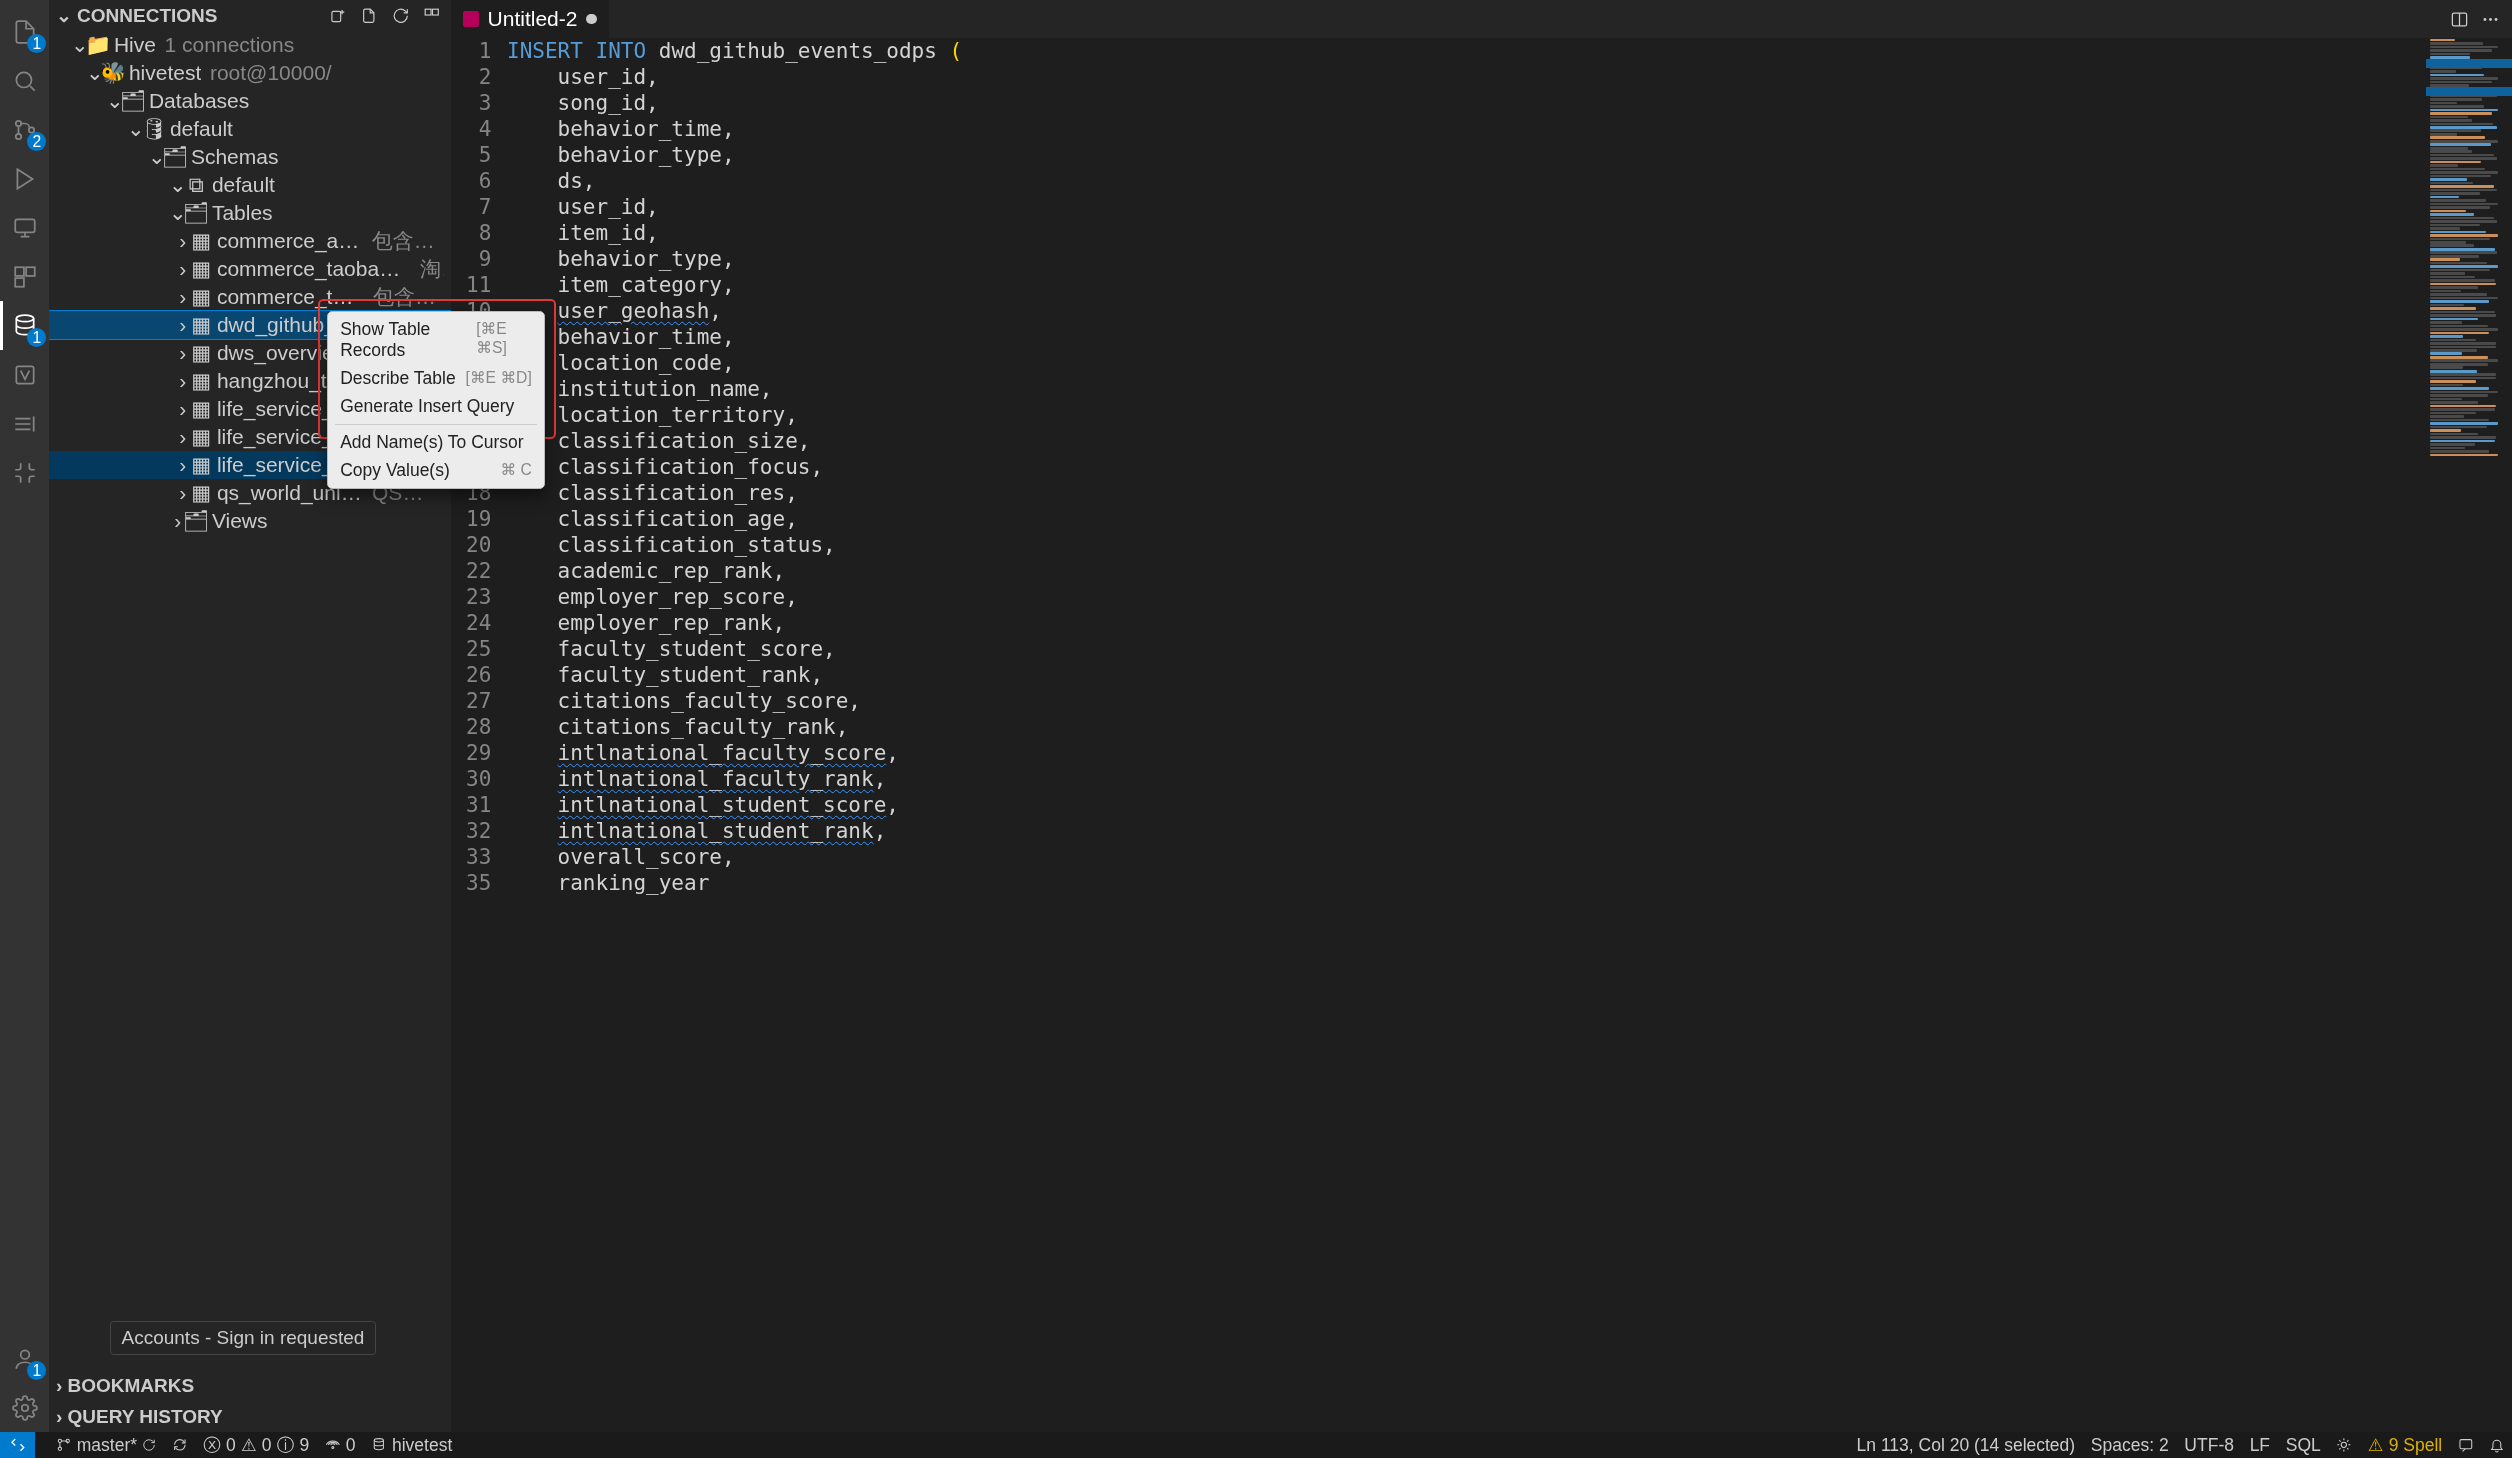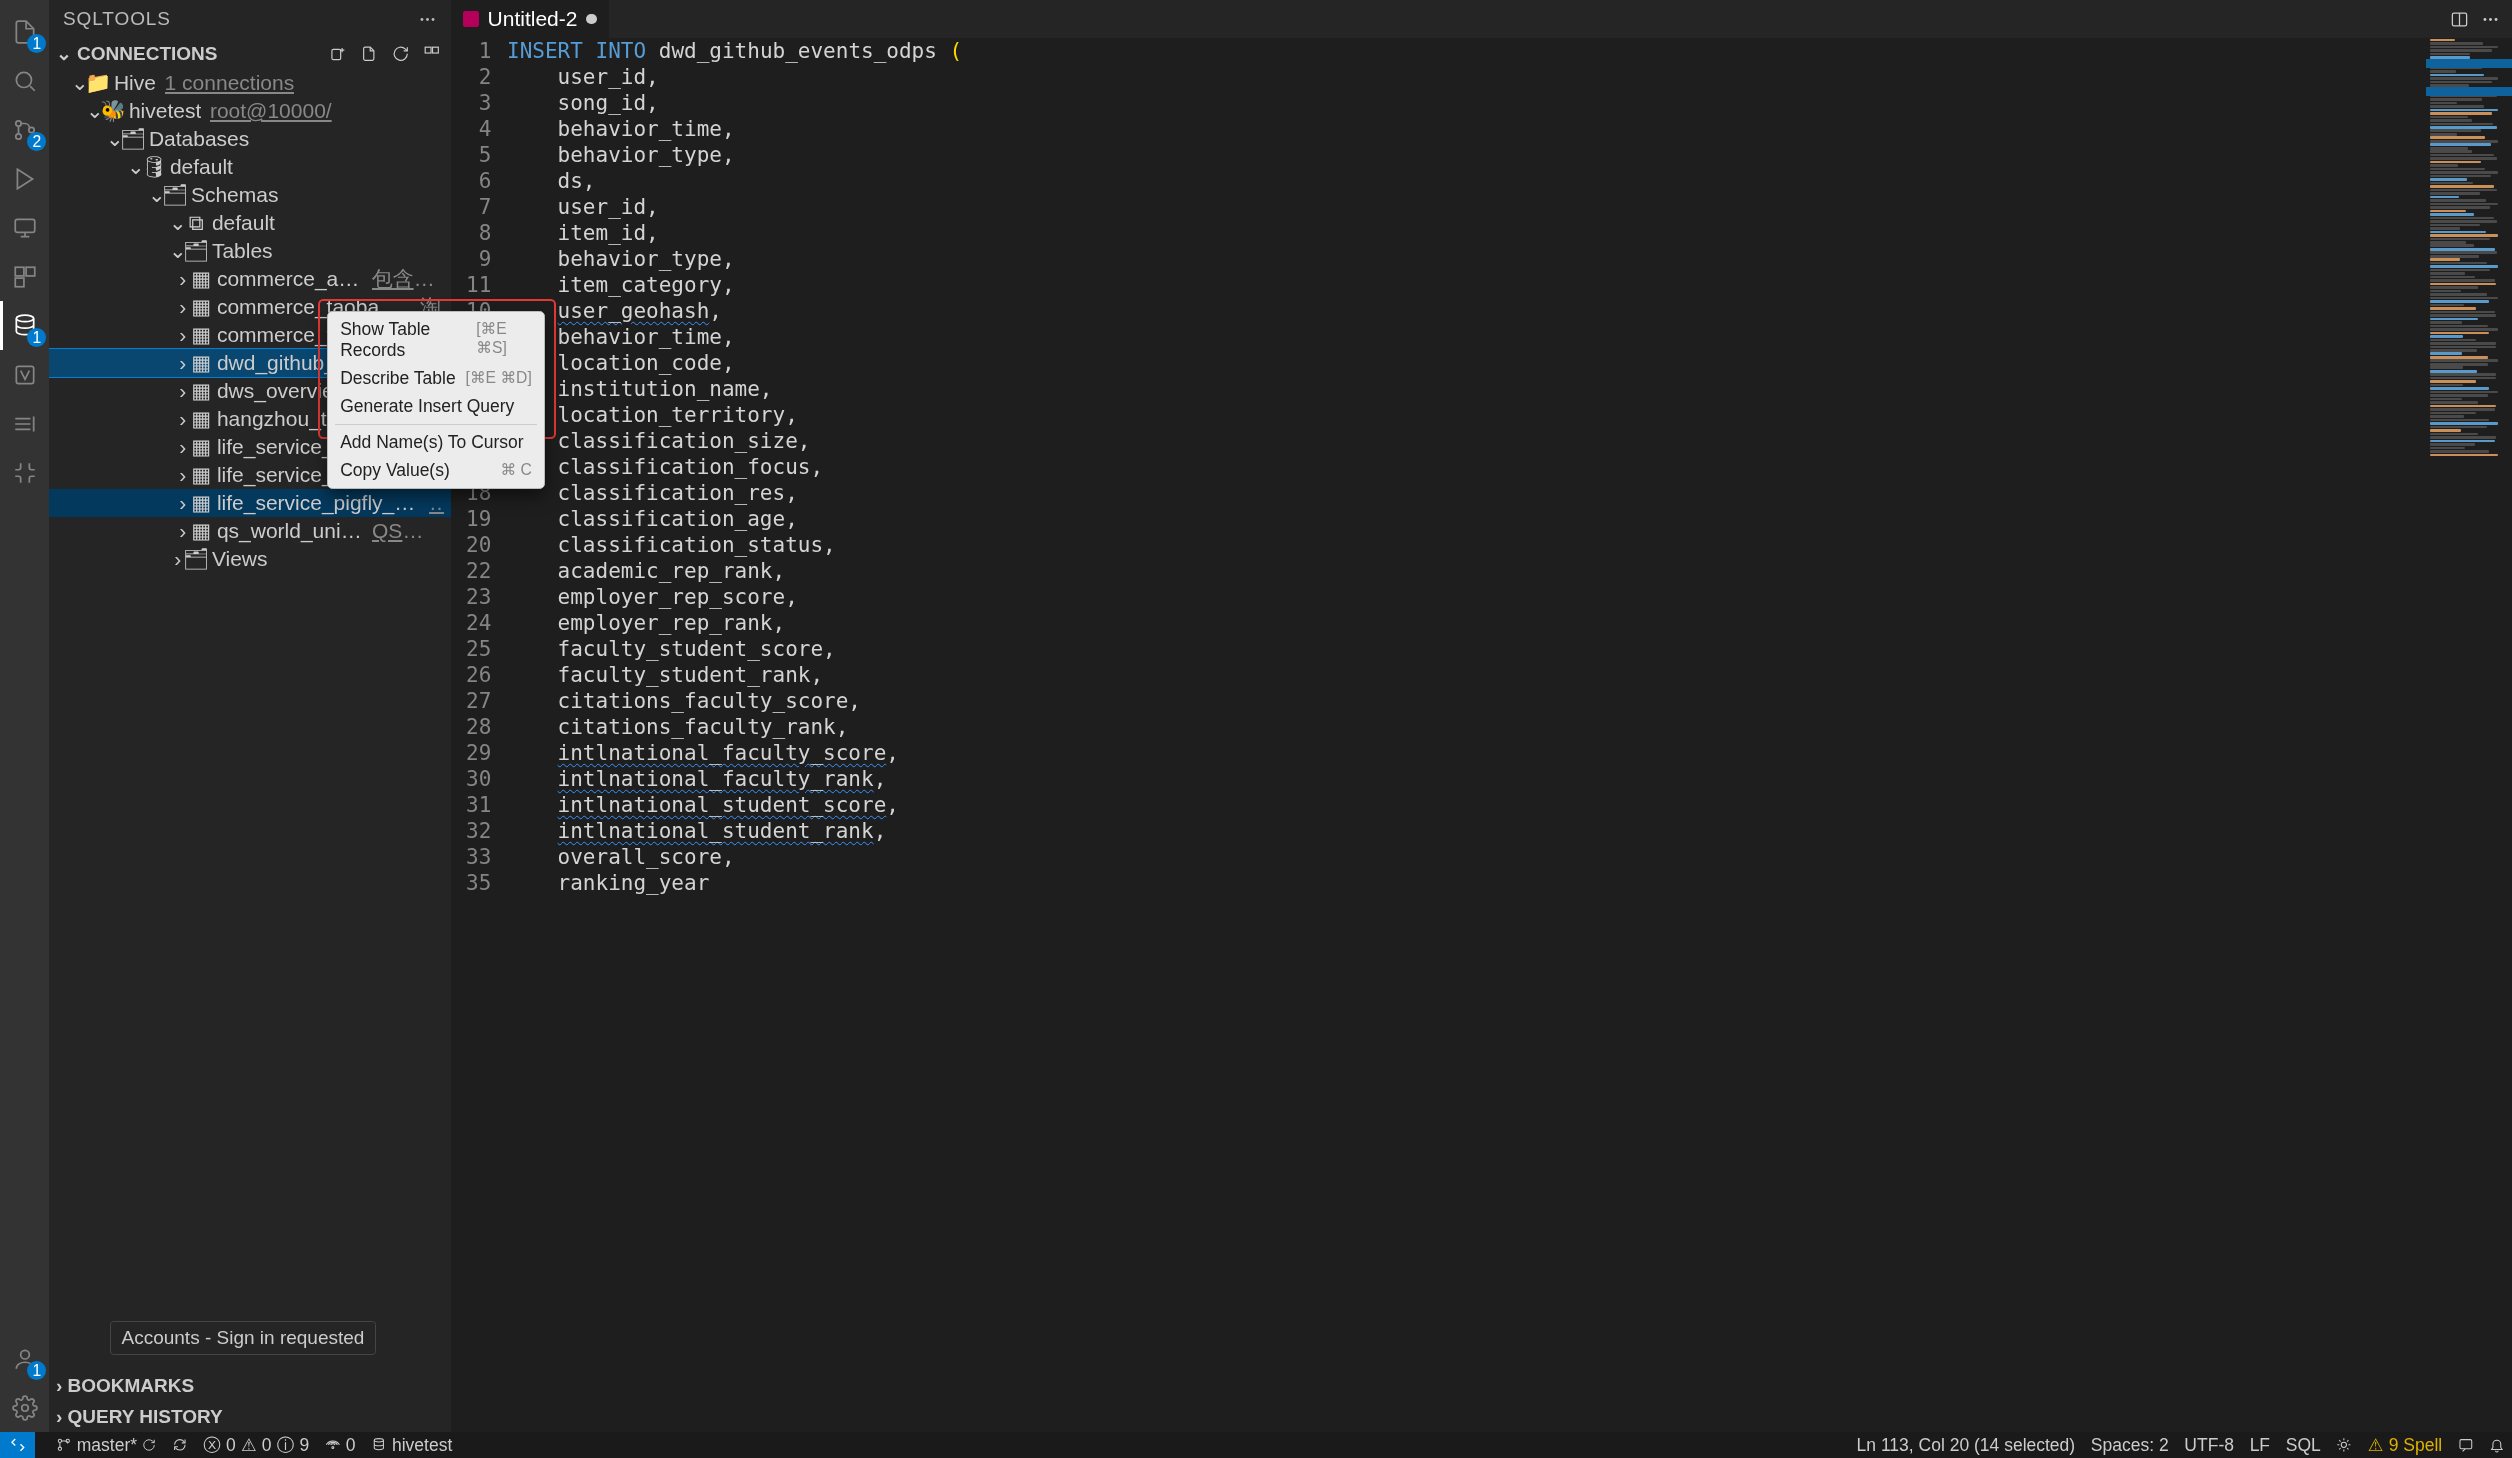--- a/index.html
+++ b/index.html
@@ -19,21 +19,21 @@
   .sb-section-hdr { height:31px; display:flex; align-items:center; padding:0 7px; color:#ccc; font-size:19px; font-weight:700; gap:5.2px; }
   .sb-section-hdr .fill { flex:1; }
   .sb-actions { display:flex; gap:7px; }
   .sb-actions .icon { width:24.5px; height:24.5px; color:#ccc; }
 
   .tree { flex:1; overflow:auto; font-size:21px; }
   .tree-row { display:flex; align-items:center; height:28px; padding-right:7px; color:#ccc; cursor:pointer; white-space:nowrap; overflow:hidden; position:relative; }
   .tree-row .chev { width:15.7px; display:inline-flex; justify-content:center; color:#ccc; flex-shrink:0; }
   .tree-row .iconbox { width:21px; display:inline-flex; justify-content:center; flex-shrink:0; }
   .tree-row .txt { margin-left:5.2px; overflow:hidden; text-overflow:ellipsis; }
-  .tree-row .meta { margin-left:8.7px; color:#888; overflow:hidden; text-overflow:ellipsis;text-decoration:underline; }
+  .tree-row .meta { margin-left:8.7px; color:#888; overflow:hidden; text-overflow:ellipsis; }
   .tree-row.selected { background:#094771; outline:0.9px solid #007fd4; }
   .tree-row.highlight { background:#04395e; }
   .tree-row .row-actions { margin-left:auto; display:flex; gap:5.2px; color:#ccc; }
   .tree-row .row-actions .ria { font-size:19px; }
   .ind1 { padding-left:23px; }
   .ind2 { padding-left:38px; }
   .ind3 { padding-left:58px; }
   .ind4 { padding-left:79px; }
   .ind5 { padding-left:100px; }
   .ind6 { padding-left:121px; }
@@ -164,30 +164,20 @@
     </div>
     <div class="ab-item">
       <svg width="26" height="26" viewBox="0 0 24 24" fill="none" stroke="currentColor" stroke-width="1.6">
           <circle cx="12" cy="12" r="3"></circle>
           <path d="M19.4 15a1.7 1.7 0 00.34 1.87l.06.06a2 2 0 11-2.83 2.83l-.06-.06a1.7 1.7 0 00-1.87-.34 1.7 1.7 0 00-1 1.56V21a2 2 0 11-4 0v-.09a1.7 1.7 0 00-1.11-1.56 1.7 1.7 0 00-1.87.34l-.06.06a2 2 0 11-2.83-2.83l.06-.06a1.7 1.7 0 00.34-1.87 1.7 1.7 0 00-1.56-1H3a2 2 0 110-4h.09a1.7 1.7 0 001.56-1.11 1.7 1.7 0 00-.34-1.87l-.06-.06a2 2 0 112.83-2.83l.06.06a1.7 1.7 0 001.87.34H9a1.7 1.7 0 001-1.56V3a2 2 0 114 0v.09a1.7 1.7 0 001 1.56 1.7 1.7 0 001.87-.34l.06-.06a2 2 0 112.83 2.83l-.06.06a1.7 1.7 0 00-.34 1.87V9a1.7 1.7 0 001.56 1H21a2 2 0 110 4h-.09a1.7 1.7 0 00-1.56 1z"></path>
         </svg>
     </div>
   </div>
 
   <div class="sidebar">
-    <div class="sb-title">
-      <span>SQLTOOLS</span>
-      <span class="icon">
-        <svg width="19" height="19" viewBox="0 0 24 24" fill="currentColor">
-            <circle cx="5" cy="12" r="1.8"></circle>
-            <circle cx="12" cy="12" r="1.8"></circle>
-            <circle cx="19" cy="12" r="1.8"></circle>
-          </svg>
-      </span>
-    </div>
 
     <div class="sb-section-hdr">
       <span class="chev">⌄</span>
       <span>CONNECTIONS</span>
       <span class="fill"></span>
       <span class="sb-actions">
         <span class="icon">
             <svg width="17.5" height="17.5" viewBox="0 0 24 24" fill="none" stroke="currentColor" stroke-width="1.6">
               <rect x="4" y="6" width="12" height="14" rx="2"></rect>
               <path d="M18 4v6M15 7h6"></path>

